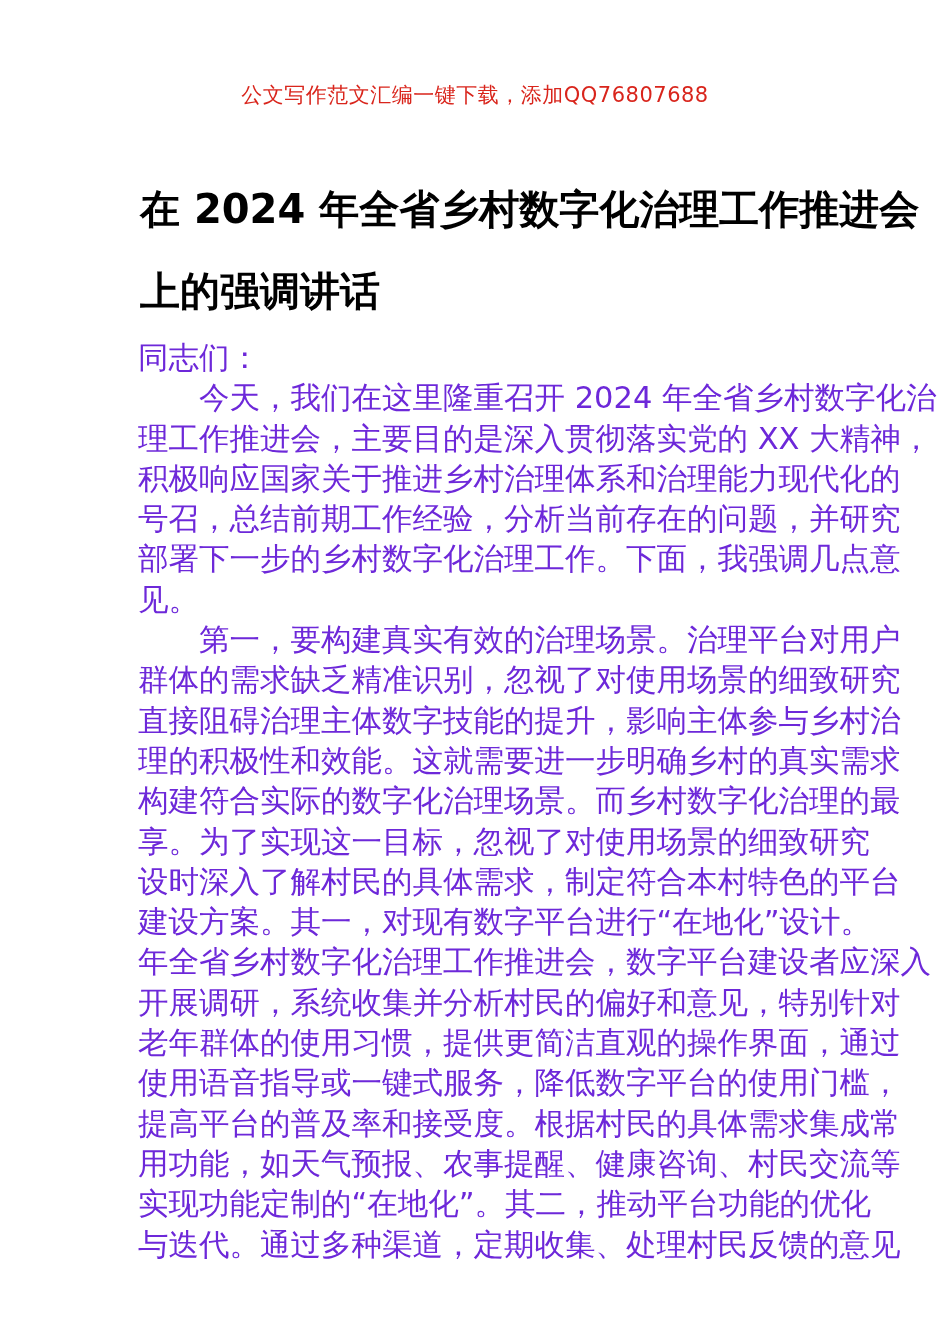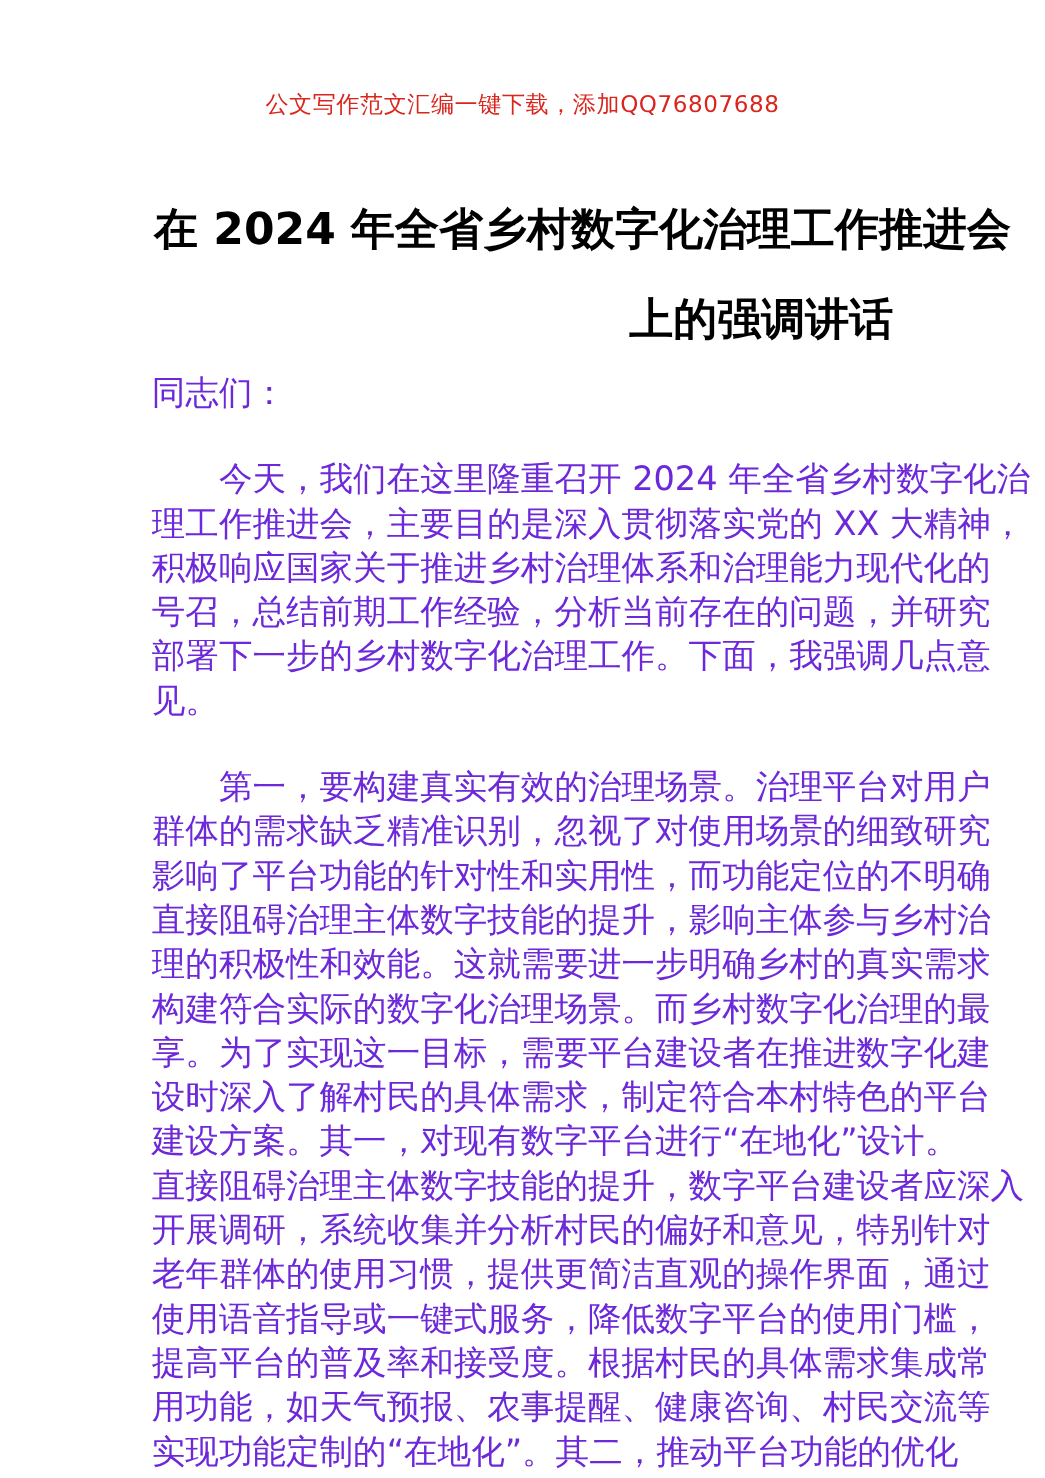--- a/index.html
+++ b/index.html
@@ -34,21 +34,21 @@
     font-family: "DejaVu Sans", "Liberation Sans", sans-serif;
     white-space: nowrap;
   }
 
   
   .doc-title {
     position: absolute;
     left: 140px;
     top: 168px;
     width: 672px;
-    text-align: right;
+    text-align: left;
     font-size: 40px;
     line-height: 82px;
     font-weight: 700;
     letter-spacing: 0px;
     font-family: "DejaVu Sans", "Liberation Sans", sans-serif;
   }
   .doc-title .tline {
     display: block;
     white-space: nowrap;
   }
@@ -64,21 +64,20 @@
     display: block;
     font-size: 30.5px;
     line-height: 40.3px;
     letter-spacing: 0px;
     white-space: nowrap;
     font-family: "DejaVu Sans", "Liberation Sans", sans-serif;
     color: #6d28d9;
   }
   .body-line.indent {
     text-indent: 61px;
-    margin-top: 38px;
   }
 </style>
 </head>
 <body>
 
 <div class="page">
 
   <div class="promo-header">公文写作范文汇编一键下载，添加QQ76807688</div>
 
   <div class="doc-title">
@@ -90,28 +89,27 @@
     <span class="body-line">同志们：</span>
     <div id="body-lines-host">
         <span class="body-line indent">今天，我们在这里隆重召开 2024 年全省乡村数字化治</span>
         <span class="body-line">理工作推进会，主要目的是深入贯彻落实党的 XX 大精神，</span>
         <span class="body-line">积极响应国家关于推进乡村治理体系和治理能力现代化的</span>
         <span class="body-line">号召，总结前期工作经验，分析当前存在的问题，并研究</span>
         <span class="body-line">部署下一步的乡村数字化治理工作。下面，我强调几点意</span>
         <span class="body-line">见。</span>
         <span class="body-line indent">第一，要构建真实有效的治理场景。治理平台对用户</span>
         <span class="body-line">群体的需求缺乏精准识别，忽视了对使用场景的细致研究</span>
-        <span class="body-line">影响了平台功能的针对性和实用性，而功能定位的不明确</span>
         <span class="body-line">直接阻碍治理主体数字技能的提升，影响主体参与乡村治</span>
         <span class="body-line">理的积极性和效能。这就需要进一步明确乡村的真实需求</span>
         <span class="body-line">构建符合实际的数字化治理场景。而乡村数字化治理的最</span>
-        <span class="body-line">享。为了实现这一目标，需要平台建设者在推进数字化建</span>
+        <span class="body-line">享。为了实现这一目标，忽视了对使用场景的细致研究</span>
         <span class="body-line">设时深入了解村民的具体需求，制定符合本村特色的平台</span>
         <span class="body-line">建设方案。其一，对现有数字平台进行“在地化”设计。</span>
-        <span class="body-line">直接阻碍治理主体数字技能的提升，数字平台建设者应深入</span>
+        <span class="body-line">年全省乡村数字化治理工作推进会，数字平台建设者应深入</span>
         <span class="body-line">开展调研，系统收集并分析村民的偏好和意见，特别针对</span>
         <span class="body-line">老年群体的使用习惯，提供更简洁直观的操作界面，通过</span>
         <span class="body-line">使用语音指导或一键式服务，降低数字平台的使用门槛，</span>
         <span class="body-line">提高平台的普及率和接受度。根据村民的具体需求集成常</span>
         <span class="body-line">用功能，如天气预报、农事提醒、健康咨询、村民交流等</span>
         <span class="body-line">实现功能定制的“在地化”。其二，推动平台功能的优化</span>
         <span class="body-line">与迭代。通过多种渠道，定期收集、处理村民反馈的意见</span>
       </div>
   </div>
 

